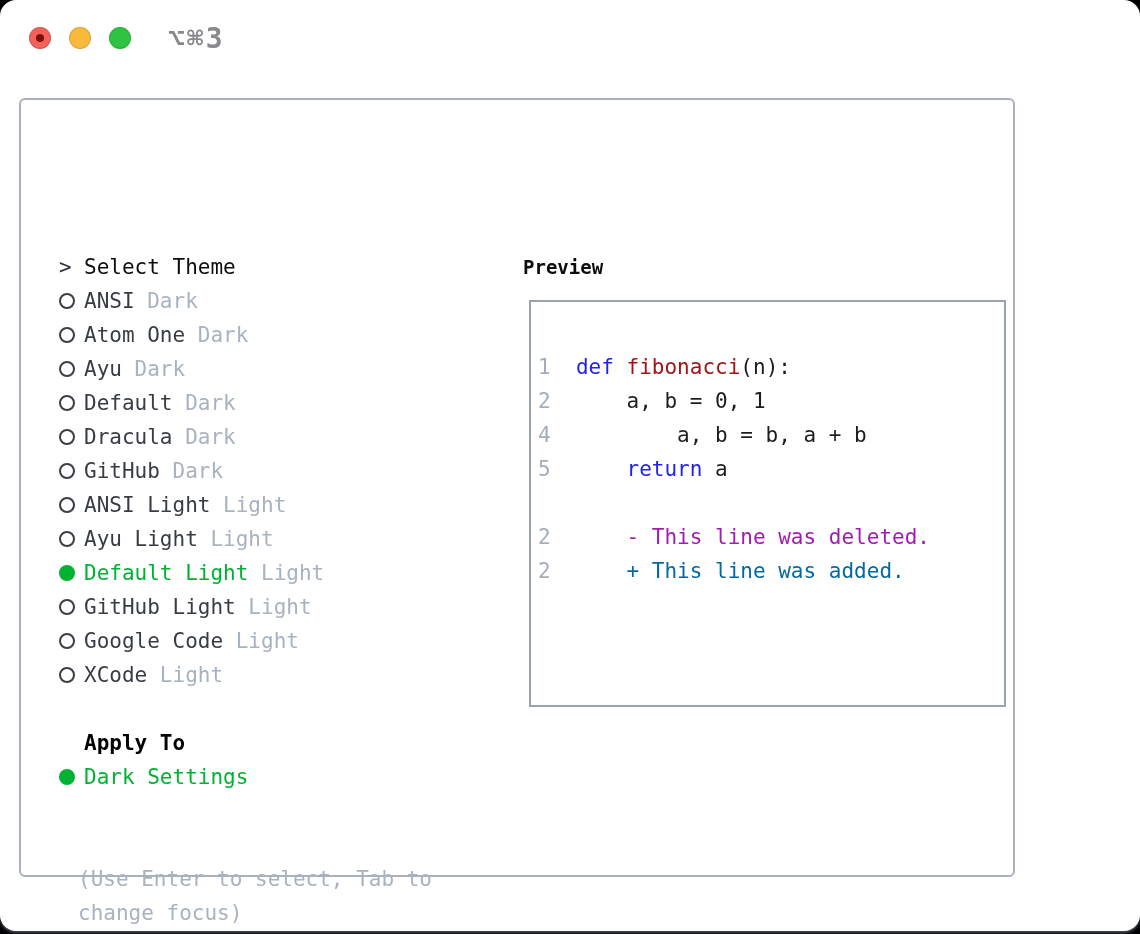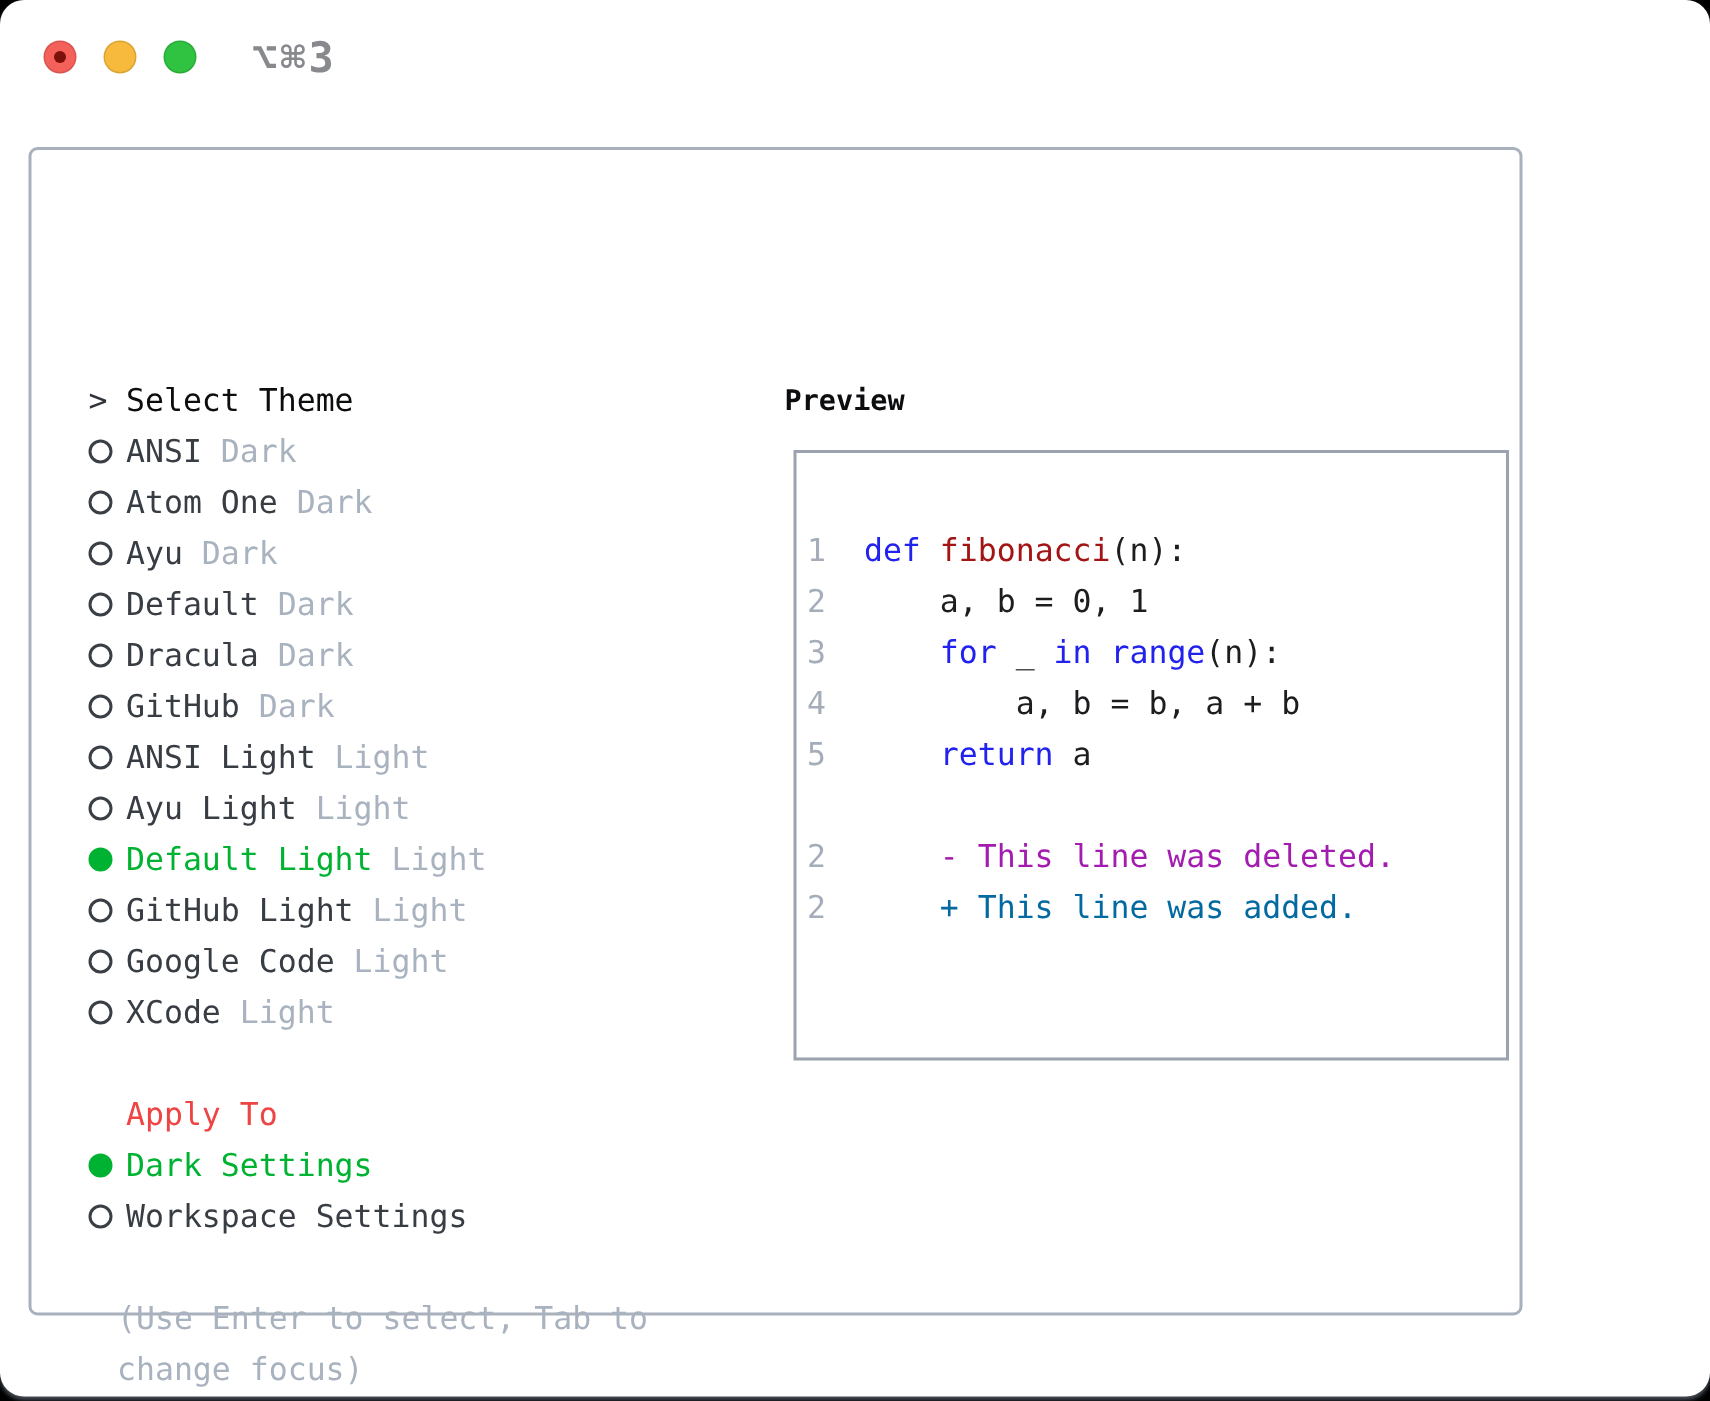--- a/index.html
+++ b/index.html
@@ -34,21 +34,21 @@
   .col{position:absolute;left:38px;font-size:21px;}
   #theme-list{top:150px;}
   #apply-section{top:626px;}
   #hint{top:762px;}
   .row{display:flex;align-items:center;height:34px;white-space:pre;}
   .bullet{width:25px;flex:none;display:flex;align-items:center;}
   .circle{width:12px;height:12px;border-radius:50%;border:2px solid #3a3f46;box-sizing:content-box;}
   .circle.sel{background:#00b232;border-color:#00b232;}
   .prompt{color:#2f343b;}
   .hdr{color:#0b0d0f;font-weight:normal;}
-  .subhdr{color:#ef4444;}
+  .subhdr{color:#000000;font-weight:bold;}
   .iname{color:#383d44;}
   .iname.sel{color:#00b232;}
   .variant{color:#a9b2bf;}
   .hint-line{color:#a9b2bf;height:34px;display:flex;align-items:center;white-space:pre;margin-left:19px;}
   
   .preview-label{
     position:absolute;left:502px;top:150px;height:34px;display:flex;align-items:center;
     font-size:19px;font-weight:bold;color:#0b0d0f;
   }
   .preview-box{
@@ -103,35 +103,33 @@
         </div>
     </div>
 
     <div class="col" id="apply-section">
       <div class="row">
         <span class="bullet"></span>
         <span class="subhdr">Apply To</span>
       </div>
       <div id="apply-items">
           <div class="row"><span class="bullet"><span class="circle sel"></span></span><span class="iname sel">Dark Settings</span></div>
-          <div class="row"><span class="bullet"><span class="circle"></span></span><span class="iname">Workspace Settings</span></div>
         </div>
     </div>
 
     <div class="col" id="hint">
       <div class="hint-line">(Use Enter to select, Tab to</div>
       <div class="hint-line">change focus)</div>
     </div>
 
     <div class="preview-label">Preview</div>
 
     <div class="preview-box" id="preview-box">
         <div class="pline"><span class="ln">1</span><span class="tok plain">  </span><span class="tok kw">def</span><span class="tok plain"> </span><span class="tok fn">fibonacci</span><span class="tok plain">(n):</span></div>
         <div class="pline"><span class="ln">2</span><span class="tok plain">      a, b = 0, 1</span></div>
-        <div class="pline"><span class="ln">3</span><span class="tok plain">      </span><span class="tok kw">for</span><span class="tok plain"> _ </span><span class="tok kw">in</span><span class="tok plain"> </span><span class="tok kw">range</span><span class="tok plain">(n):</span></div>
         <div class="pline"><span class="ln">4</span><span class="tok plain">          a, b = b, a + b</span></div>
         <div class="pline"><span class="ln">5</span><span class="tok plain">      </span><span class="tok kw">return</span><span class="tok plain"> a</span></div>
         <div class="pline"><span class="ln"></span></div>
         <div class="pline"><span class="ln">2</span><span class="tok del">      - This line was deleted.</span></div>
         <div class="pline"><span class="ln">2</span><span class="tok add">      + This line was added.</span></div>
       </div>
 
   </div>
 </div>
 

